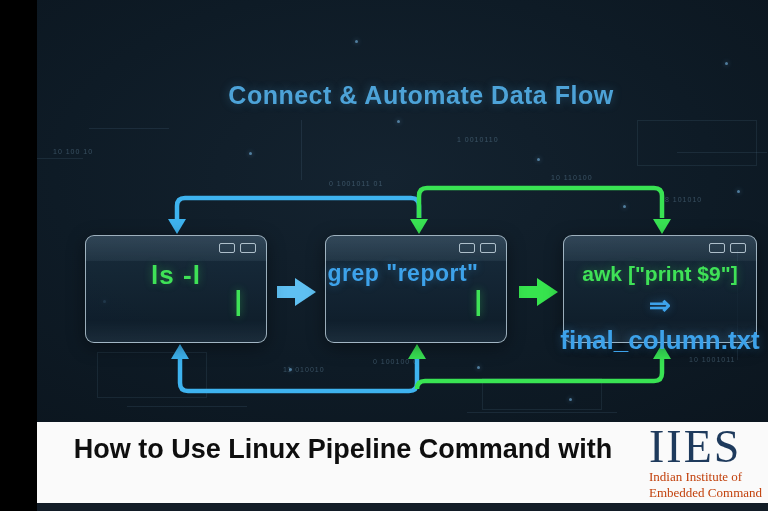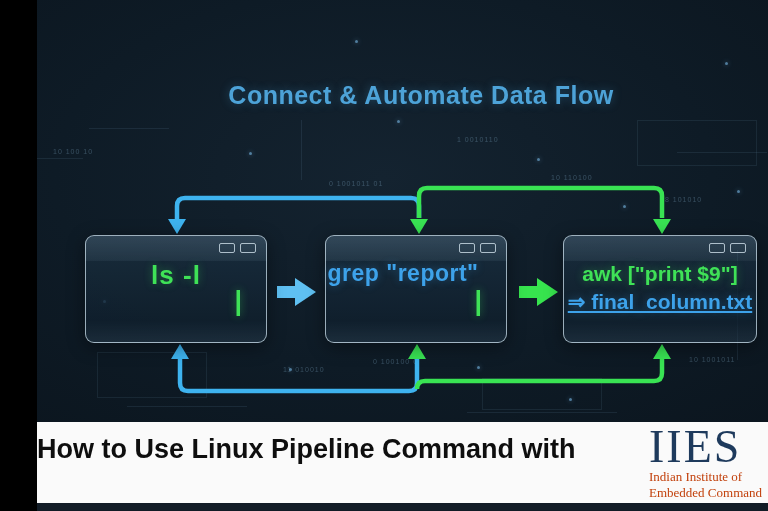--- a/index.html
+++ b/index.html
@@ -37,30 +37,30 @@
     display:flex; align-items:flex-start; justify-content:center; }
   .cmd-green { color:#3fe257; font-weight:bold; font-size:26px; letter-spacing:1px;
     text-shadow:0 0 8px rgba(60,226,90,.35); }
   .cmd-blue  { color:#3da2ea; font-weight:bold; font-size:23px; letter-spacing:.5px;
     text-shadow:0 0 8px rgba(60,160,234,.35); }
   .pipe { position:absolute; right:24px; top:50%; transform:translateY(-50%);
     color:#3fe257; font-weight:bold; font-size:27px; text-shadow:0 0 8px rgba(60,226,90,.45); }
   .two-line { text-align:center; line-height:1.35; }
   .tl-green { display:block; color:#3fe257; font-weight:bold; font-size:21px;
     text-shadow:0 0 8px rgba(60,226,90,.35); }
-  .tl-blue  { display:block; color:#3da2ea; font-weight:bold; font-size:21px;
-    text-shadow:0 0 8px rgba(60,160,234,.35);text-decoration:underline; }
+  .tl-blue  { display:block; color:#3da2ea; font-weight:bold; font-size:26px;
+    text-shadow:0 0 8px rgba(60,160,234,.35); }
 
   
   .wires { position:absolute; left:0; top:0; width:768px; height:511px; pointer-events:none; }
 
   
   .footer { position:absolute; left:0; top:422px; width:768px; height:81px;
     background:#fafafa; display:flex; align-items:flex-start; }
-  .footer-title { flex:1; text-align:left; padding-top:9px;
+  .footer-title { flex:1; text-align:center; padding-top:9px;
     color:#0e0e0e; font-weight:bold; font-size:27px; line-height:1.38; }
   .footer-title span { display:block; }
   .logo { width:156px; padding-top:3px; }
   .logo-acronym { font-family:Liberation Serif, serif; font-size:46px; line-height:44px;
     color:#1e3a5c; letter-spacing:2px; }
   .logo-sub { font-family:Liberation Serif, serif; font-size:13px; line-height:1.2;
     color:#c2410c; }
   .bottom-strip { position:absolute; left:0; top:503px; width:768px; height:8px; background:#121c26; }
 </style>
 </head>

